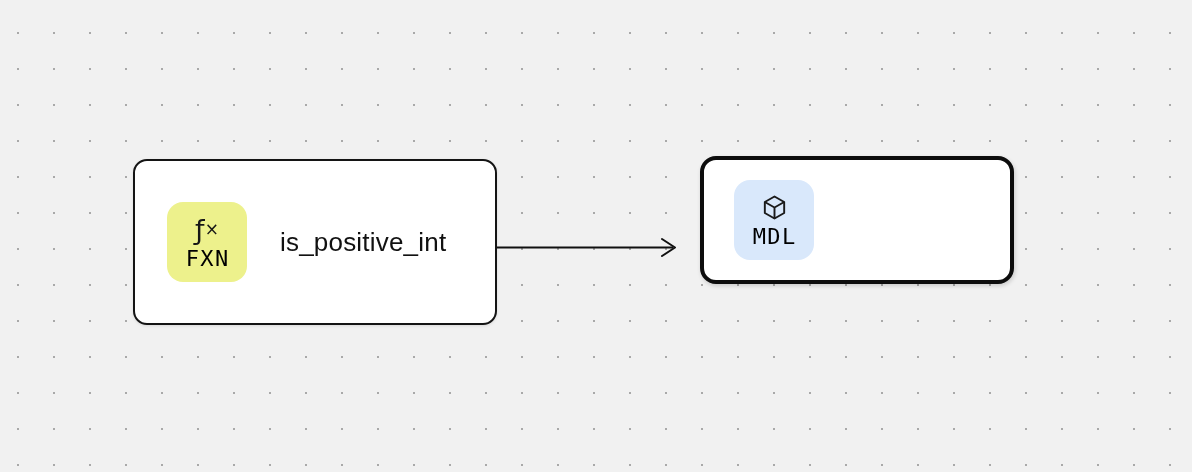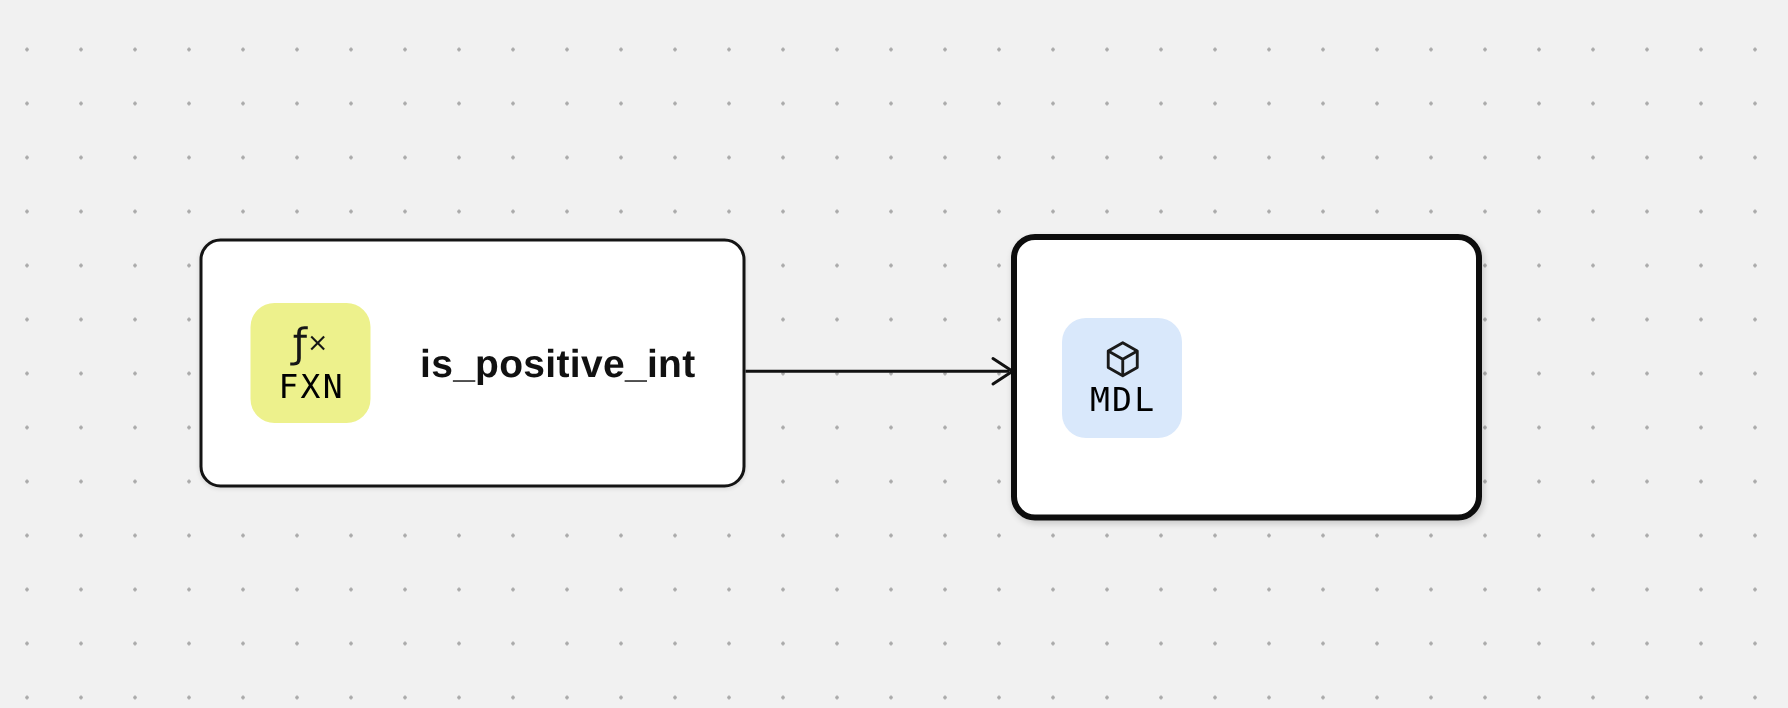--- a/index.html
+++ b/index.html
@@ -42,24 +42,24 @@
     top: 159px;
     width: 364px;
     height: 166px;
     border: 2px solid #141414;
     border-radius: 14px;
     padding-left: 32px;
     gap: 33px;
     box-shadow: 0 1px 3px rgba(0,0,0,0.10);
   }
   .node-mdl {
-    left: 674px;
+    left: 700px;
     top: 156px;
     width: 314px;
-    height: 191px;
+    height: 128px;
     border: 4px solid #0d0d0d;
     border-radius: 16px;
     padding-left: 30px;
     gap: 18px;
     box-shadow: 1px 2px 4px rgba(0,0,0,0.16);
   }
   .type-badge {
     width: 80px;
     height: 80px;
     border-radius: 16px;
@@ -92,21 +92,21 @@
   .badge-text {
     font-family: "DejaVu Sans Mono", monospace;
     font-size: 22px;
     letter-spacing: 1.5px;
     margin-right: -1.5px;
     line-height: 1.1;
     color: #000000;
   }
   .node-label {
     font-size: 26px;
-    font-weight: 700;
+    font-weight: 400;
     color: #111111;
     letter-spacing: 0.2px;
     white-space: nowrap;
   }
   .cube-svg { display: block; }
 </style>
 </head>
 <body>
 
 <div class="canvas">

